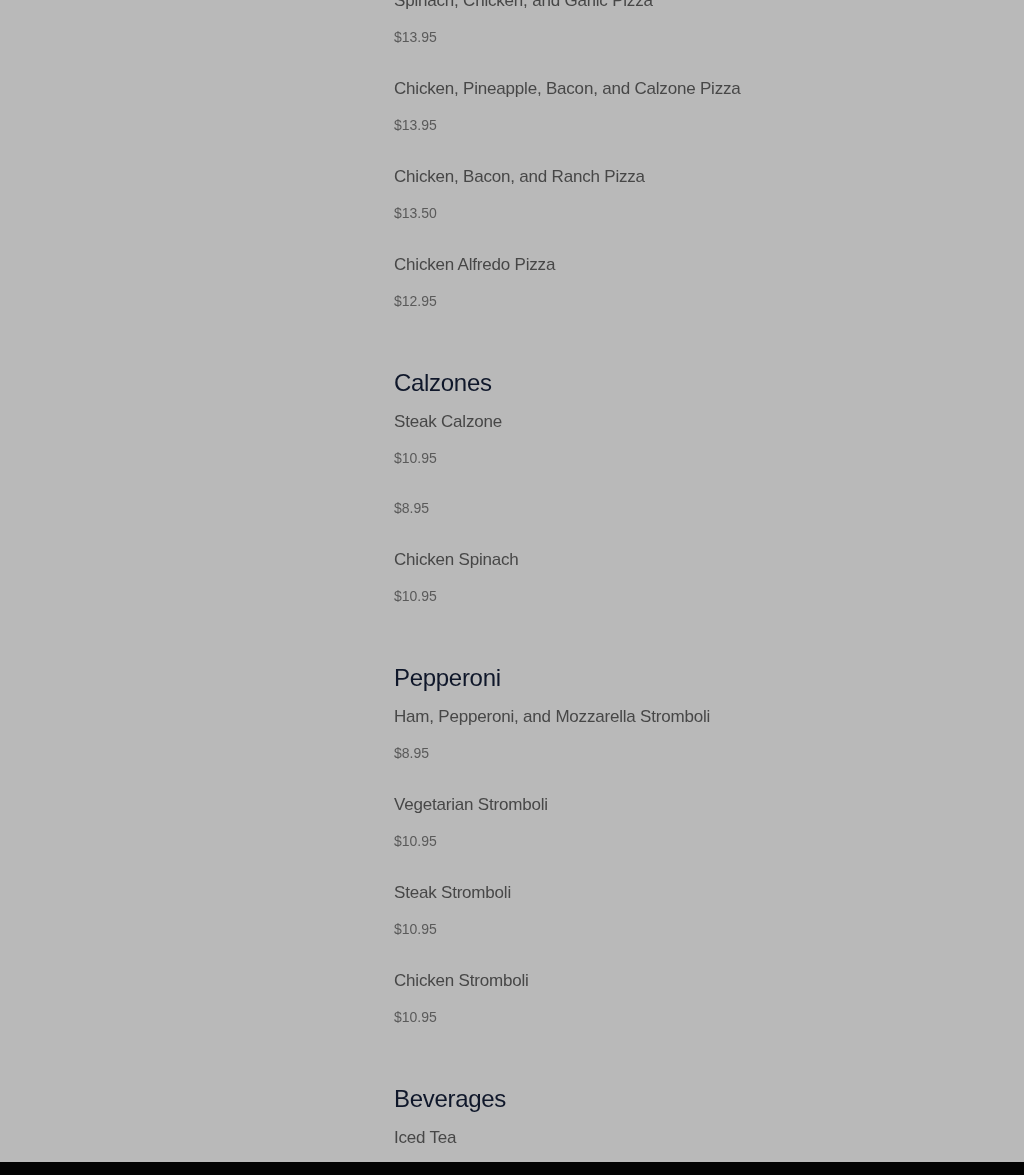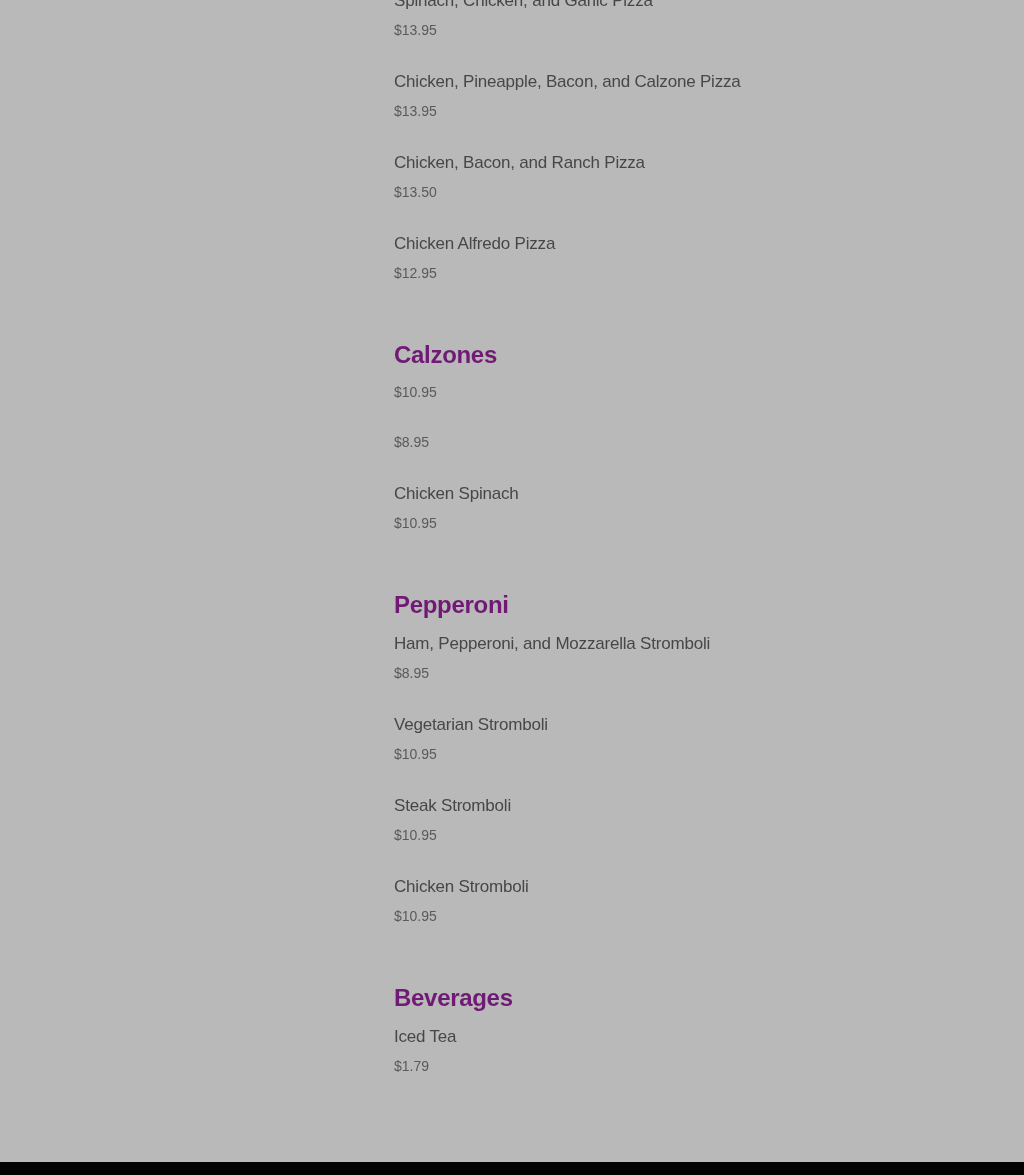--- a/index.html
+++ b/index.html
@@ -14,42 +14,42 @@
   }
   .menu {
     position: relative;
     top: -10px;
     margin-left: 394px;
     width: 630px;
   }
   .section-heading {
     font-size: 24px;
     line-height: 30px;
-    font-weight: 700;
-    color: #701a75;
+    font-weight: 400;
+    color: #0f172a;
     letter-spacing: -0.3px;
     margin: 58px 0 13px 0;
   }
   .menu-item {
     margin-bottom: 32px;
     cursor: pointer;
   }
   .item-name {
     font-size: 17px;
     line-height: 22px;
     font-weight: 500;
     color: #474747;
     letter-spacing: -0.2px;
   }
   .item-price {
     font-size: 14px;
     line-height: 18px;
     font-weight: 400;
     color: #5a5a5a;
-    margin-top: 9px;
+    margin-top: 16px;
   }
   .page-footer {
     position: absolute;
     left: 0;
     top: 1162px;
     width: 1024px;
     height: 13px;
     background: #020202;
   }
 </style>
@@ -71,20 +71,21 @@
         <div class="item-price">$13.50</div>
       </div>
       <div class="menu-item">
         <div class="item-name">Chicken Alfredo Pizza</div>
         <div class="item-price">$12.95</div>
       </div>
     </div>
     <div class="menu-section">
       <div class="section-heading">Calzones</div>
       <div class="menu-item">
+        <div class="item-name">Steak Calzone</div>
         <div class="item-price">$10.95</div>
       </div>
       <div class="menu-item">
         <div class="item-price">$8.95</div>
       </div>
       <div class="menu-item">
         <div class="item-name">Chicken Spinach</div>
         <div class="item-price">$10.95</div>
       </div>
     </div>

